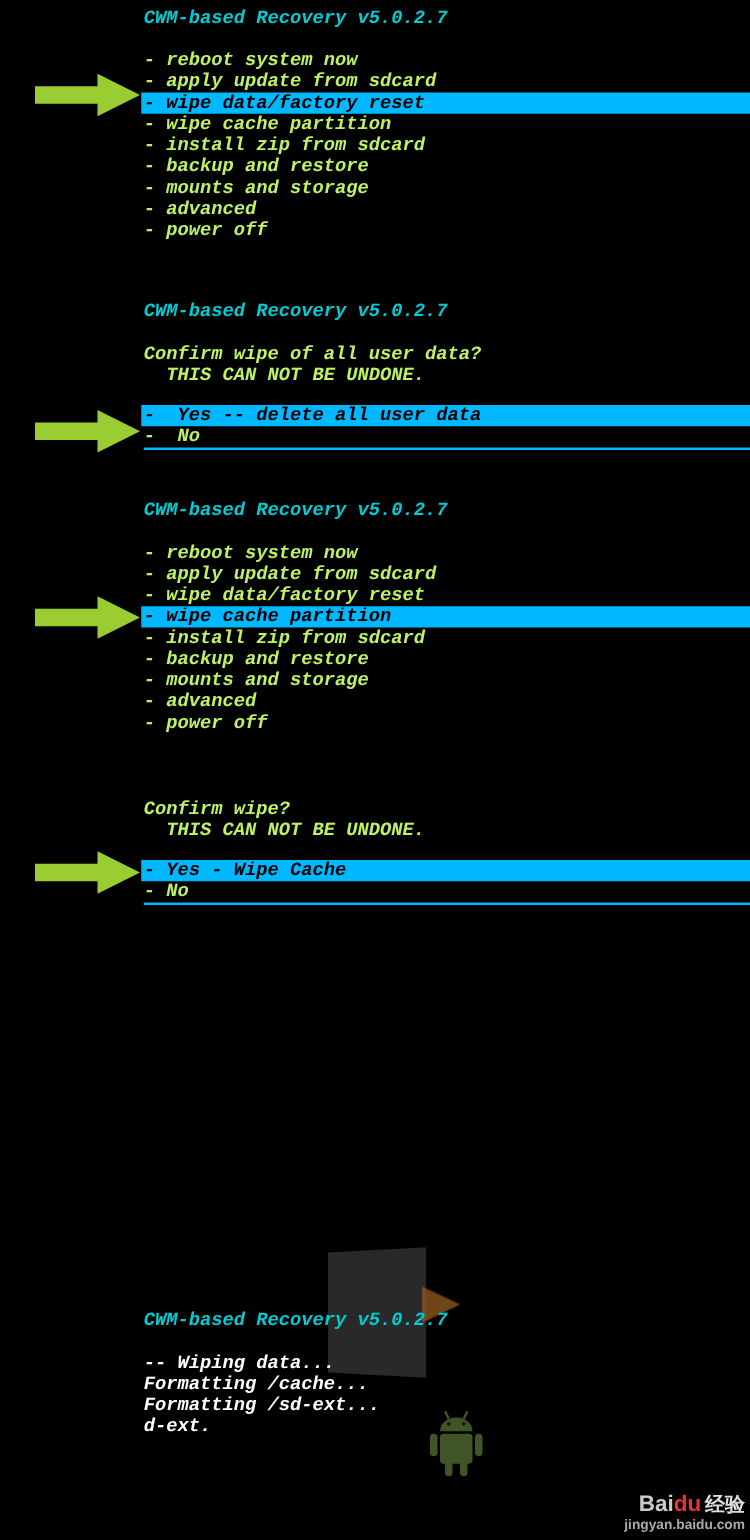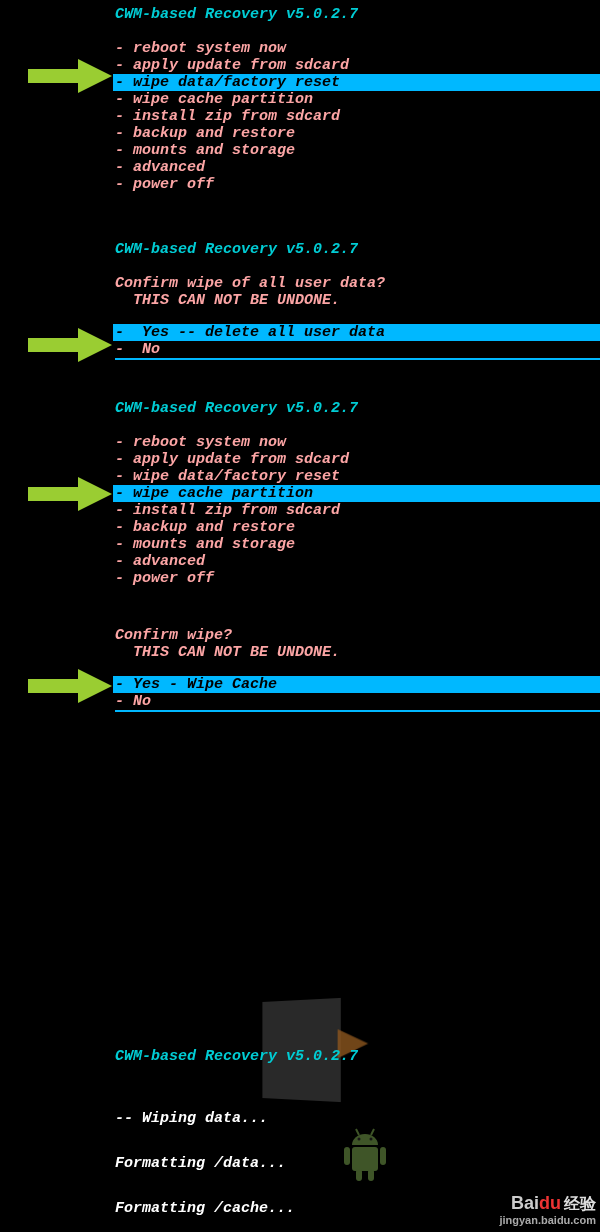--- a/index.html
+++ b/index.html
@@ -19,40 +19,39 @@
     padding-left: 115px;
     padding-right: 0;
     font-style: italic;
   }
   .title {
     color: #00ccd4;
     margin-bottom: 2px;
   }
   .blank { height: 15px; }
   .menu-line {
-    color: #fca5a5;
+    color: #bef264;
     white-space: pre;
   }
   .selected {
     background: #00b8ff;
     color: #000;
     margin-left: -2px;
     padding-left: 2px;
     width: calc(100% + 2px);
   }
   .divider {
     height: 2px;
     background: #00b8ff;
     width: 100%;
     margin-left: 0;
   }
   .white-line {
     color: #fff;
     white-space: pre;
-    margin-top: 28px;
   }
   .arrow {
     position: absolute;
     left: 28px;
     width: 84px;
     height: 34px;
   }
   .watermark-box {
     position: absolute;
     left: 260px;
@@ -154,21 +153,21 @@
       <div class="menu-line">- backup and restore</div>
       <div class="menu-line">- mounts and storage</div>
       <div class="menu-line">- advanced</div>
       <div class="menu-line">- power off</div>
     </div>
   <svg class="arrow" style="top:77px">
       <use href="#arr"></use>
     </svg>
 </div>
 
-<div class="panel" style="margin-top:40px;">
+<div class="panel" style="margin-top:52px;">
   <div class="menu-line">Confirm wipe?</div>
   <div class="menu-line">  THIS CAN NOT BE UNDONE.</div>
   <div class="blank"></div>
   <div id="opts4">
       <div class="menu-line selected">- Yes - Wipe Cache</div>
       <div class="menu-line">- No</div>
     </div>
   <div class="divider"></div>
   <svg class="arrow" style="top:42px">
       <use href="#arr"></use>
@@ -189,21 +188,20 @@
   </g>
   <circle cx="19" cy="14" r="1.5" fill="#222"></circle>
   <circle cx="31" cy="14" r="1.5" fill="#222"></circle>
 </svg>
 
 <div class="panel" style="position:absolute;top:1048px;width:100%;">
   <div class="title">CWM-based Recovery v5.0.2.7</div>
   <div class="blank"></div>
   <div id="log5">
       <div class="white-line">-- Wiping data...</div>
-      <div class="white-line">Formatting /data...</div>
       <div class="white-line">Formatting /cache...</div>
       <div class="white-line">Formatting /sd-ext...</div>
       <div class="white-line">d-ext.</div>
     </div>
 </div>
 
 <div class="baidu">
   <div>
     <span class="big">Bai</span><span class="big" style="color:#e33">du</span>
     <span style="font-size:16px;color:#ddd">经验</span>

